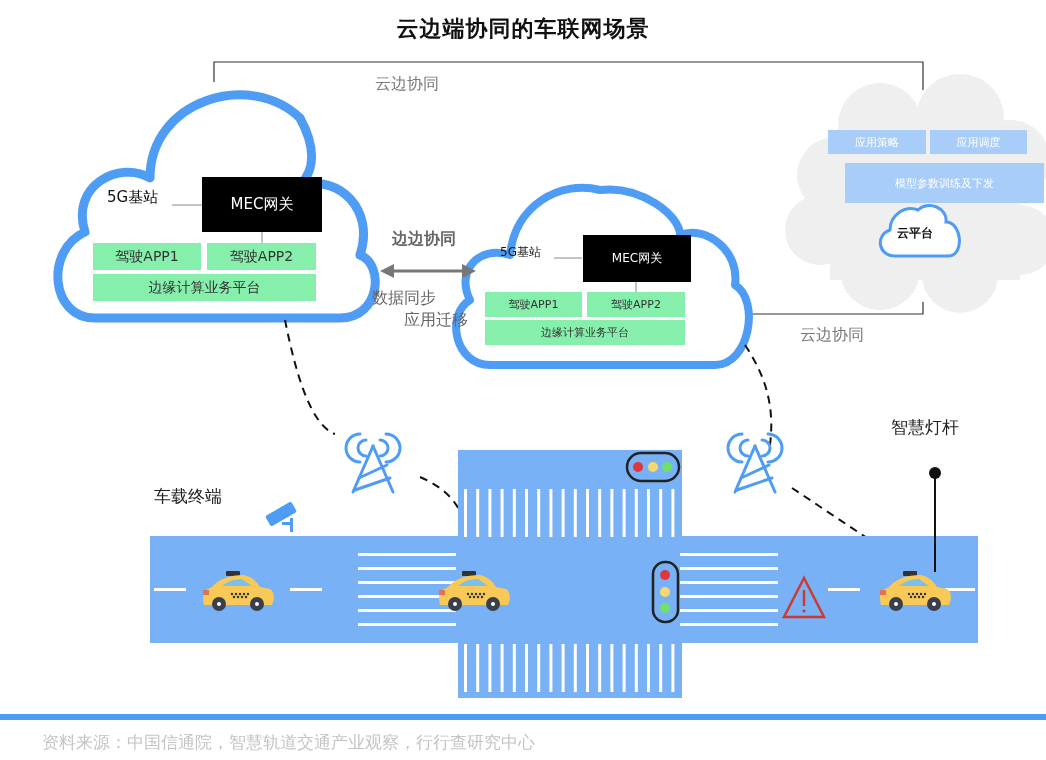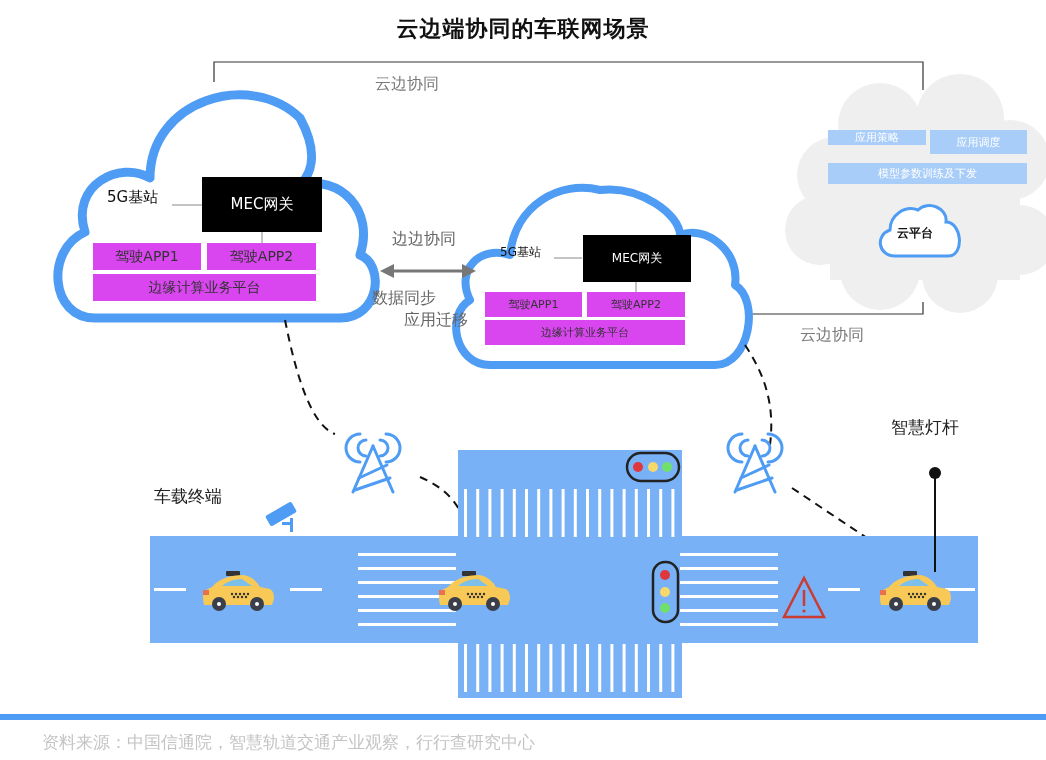--- a/index.html
+++ b/index.html
@@ -3,21 +3,21 @@
 <meta charset="utf-8">
 <style>
   html,body{margin:0;padding:0;background:#fff;}
   body{width:1046px;height:760px;position:relative;overflow:hidden;font-family:"DejaVu Sans","Liberation Sans",sans-serif;}
   .abs{position:absolute;}
   .title{left:0;width:1046px;top:14px;text-align:center;font-size:22px;font-weight:bold;color:#111;letter-spacing:1px;}
   svg.main{position:absolute;left:0;top:0;}
   .lbl-gray{color:#7a7a7a;font-size:16px;}
   .lbl-black{color:#222;font-size:16px;}
   .box{position:absolute;display:flex;align-items:center;justify-content:center;box-sizing:border-box;}
-  .gray-box{background:#d946ef;color:#333;}
+  .gray-box{background:#86efac;color:#333;}
   .mec{background:#000000;color:#fff;}
   .cloud-box{background:#a8cdf9;color:#fff;font-size:11px;}
   .source{left:42px;top:731px;font-size:17px;color:#c4c4c4;}
   .bottom-bar{left:0;top:714px;width:1046px;height:6px;background:#4f9cf4;}
 </style>
 </head>
 <body>
 
 <div class="abs title">云边端协同的车联网场景</div>
 
@@ -234,38 +234,38 @@
   <circle cx="17" cy="33" r="7" fill="#3a3f4a"></circle>
         <circle cx="17" cy="33" r="2" fill="#fff"></circle>
   <circle cx="55" cy="33" r="7" fill="#3a3f4a"></circle>
         <circle cx="55" cy="33" r="2" fill="#fff"></circle>
       </g>
     </g>
 </svg>
 
 <div class="abs lbl-gray" style="left:375px;top:74px;">云边协同</div>
 <div class="abs lbl-gray" style="left:800px;top:325px;">云边协同</div>
-<div class="abs lbl-gray" style="left:392px;top:229px;color:#666;">边边协同</div>
+<div class="abs lbl-gray" style="left:392px;top:229px;color:#666;font-weight:bold;">边边协同</div>
 <div class="abs lbl-gray" style="left:372px;top:288px;color:#666;">数据同步</div>
 <div class="abs lbl-gray" style="left:372px;top:310px;color:#666;margin-left:32px;">应用迁移</div>
 
 <div class="abs" style="left:107px;top:188px;font-size:15px;color:#111;">5G基站</div>
 <div class="box mec" style="left:202px;top:177px;width:120px;height:55px;font-size:15px;">MEC网关</div>
 <div class="box gray-box" style="left:93px;top:243px;width:108px;height:27px;font-size:14px;">驾驶APP1</div>
 <div class="box gray-box" style="left:207px;top:243px;width:109px;height:27px;font-size:14px;">驾驶APP2</div>
 <div class="box gray-box" style="left:93px;top:274px;width:223px;height:27px;font-size:14px;">边缘计算业务平台</div>
 
 <div class="abs" style="left:500px;top:244px;font-size:12px;color:#111;">5G基站</div>
 <div class="box mec" style="left:583px;top:235px;width:108px;height:47px;font-size:12px;">MEC网关</div>
 <div class="box gray-box" style="left:485px;top:292px;width:97px;height:25px;font-size:11px;">驾驶APP1</div>
 <div class="box gray-box" style="left:587px;top:292px;width:98px;height:25px;font-size:11px;">驾驶APP2</div>
 <div class="box gray-box" style="left:485px;top:320px;width:200px;height:25px;font-size:11px;">边缘计算业务平台</div>
 
-<div class="box cloud-box" style="left:828px;top:130px;width:98px;height:15px;">应用策略</div>
+<div class="box cloud-box" style="left:828px;top:130px;width:98px;height:24px;">应用策略</div>
 <div class="box cloud-box" style="left:930px;top:130px;width:97px;height:24px;">应用调度</div>
-<div class="box cloud-box" style="left:828px;top:163px;width:199px;height:21px;">模型参数训练及下发</div>
+<div class="box cloud-box" style="left:845px;top:163px;width:199px;height:40px;">模型参数训练及下发</div>
 <div class="abs" style="left:897px;top:225px;font-size:12px;color:#111;font-weight:bold;">云平台</div>
 
 <div class="abs lbl-black" style="left:154px;top:485px;font-size:17px;">车载终端</div>
 <div class="abs lbl-black" style="left:891px;top:416px;font-size:17px;text-align:right;">智慧灯杆</div>
 
 <div class="abs bottom-bar"></div>
 <div class="abs source">资料来源：中国信通院，智慧轨道交通产业观察，行行查研究中心</div>
 
 </body></html>

